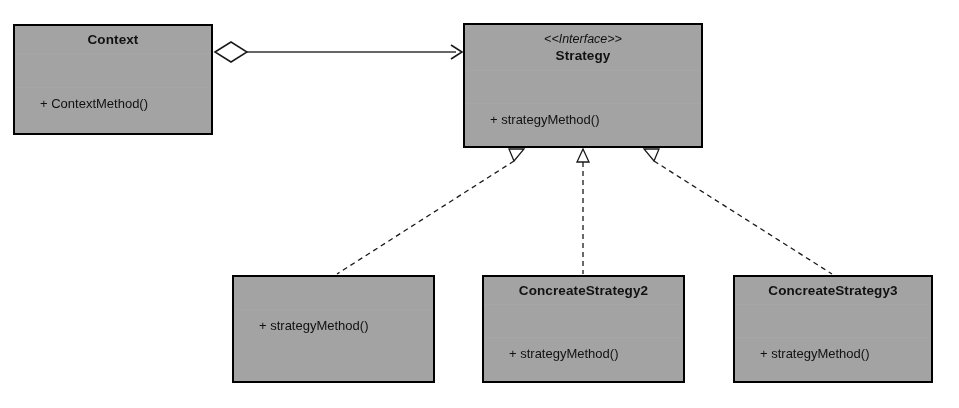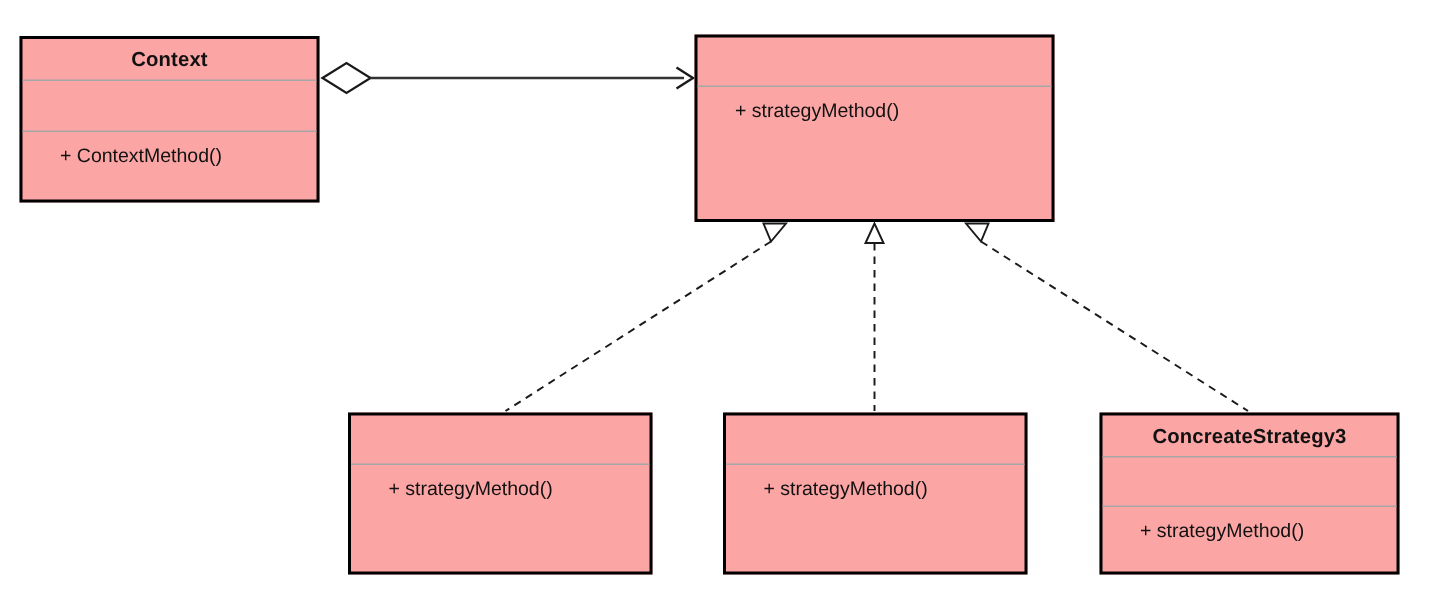--- a/index.html
+++ b/index.html
@@ -16,21 +16,21 @@
 
   .connector-layer {
     position: absolute;
     left: 0; top: 0;
     width: 959px; height: 408px;
     pointer-events: none;
   }
 
   .class-box {
     position: absolute;
-    background: #fca5a5;
+    background: #a3a3a3;
     border: 2px solid #000000;
     display: flex;
     flex-direction: column;
   }
 
   .class-title-row {
     display: flex;
     flex-direction: column;
     align-items: center;
     justify-content: center;
@@ -114,34 +114,41 @@
     <div class="class-title-row">
       <span class="class-name">Context</span>
     </div>
     <div class="attributes-section"></div>
     <div class="methods-section">
       <span>+ ContextMethod()</span>
     </div>
   </div>
 
   <div class="class-box" id="box-strategy">
+    <div class="class-title-row">
+      <span class="class-stereotype">&lt;&lt;Interface&gt;&gt;</span>
+      <span class="class-name">Strategy</span>
+    </div>
     <div class="attributes-section"></div>
     <div class="methods-section">
       <span>+ strategyMethod()</span>
     </div>
   </div>
 
   <div class="class-box" id="box-concrete1">
     <div class="attributes-section"></div>
     <div class="methods-section">
       <span>+ strategyMethod()</span>
     </div>
   </div>
 
   <div class="class-box" id="box-concrete2">
+    <div class="class-title-row">
+      <span class="class-name">ConcreateStrategy2</span>
+    </div>
     <div class="attributes-section"></div>
     <div class="methods-section">
       <span>+ strategyMethod()</span>
     </div>
   </div>
 
   <div class="class-box" id="box-concrete3">
     <div class="class-title-row">
       <span class="class-name">ConcreateStrategy3</span>
     </div>

